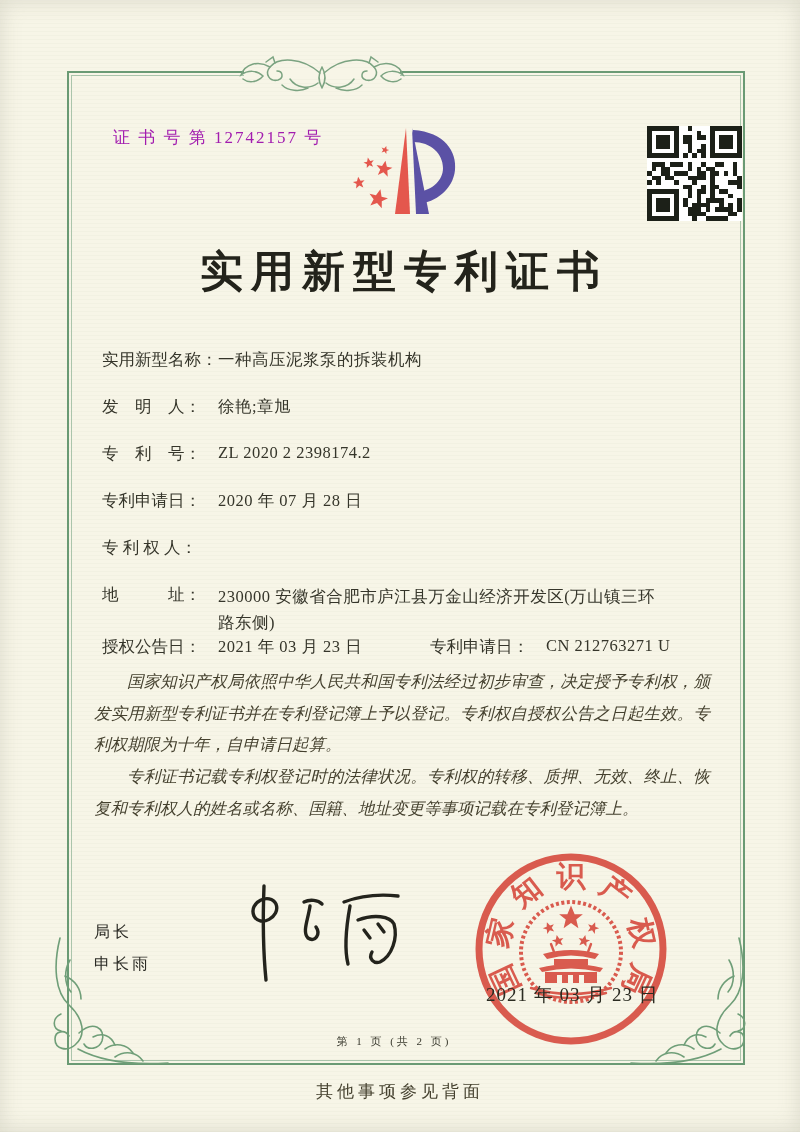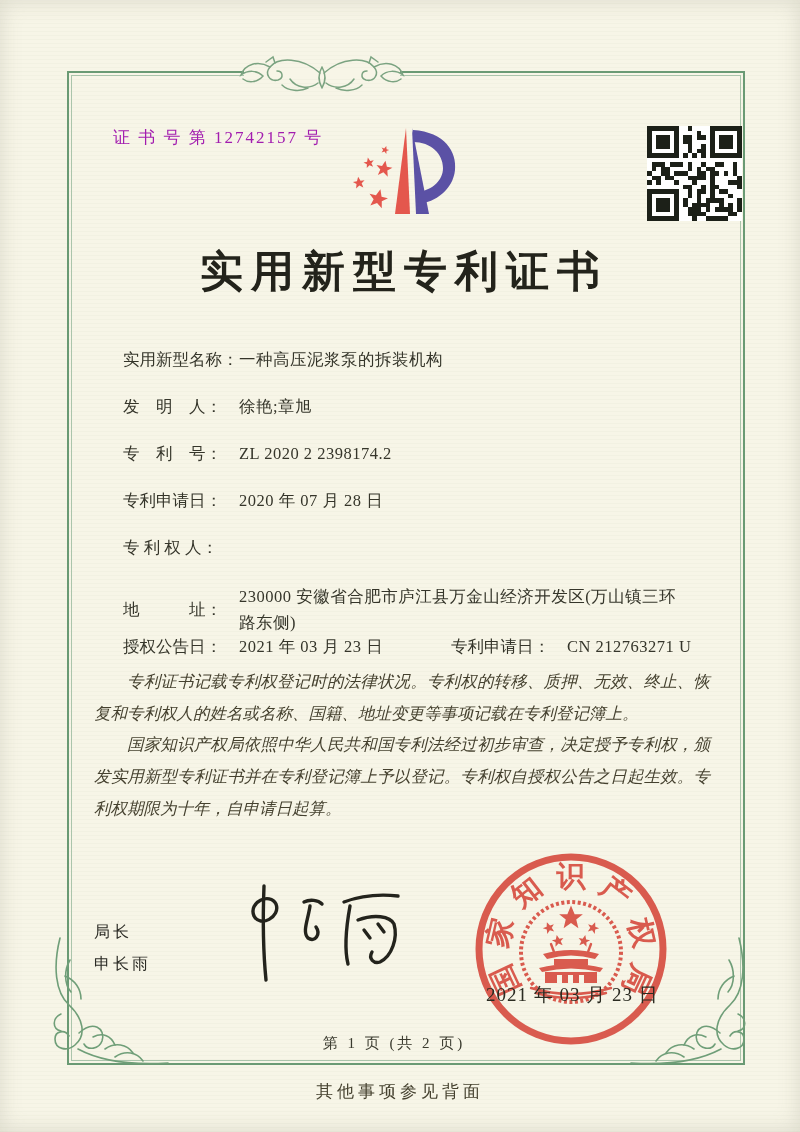--- a/index.html
+++ b/index.html
@@ -25,21 +25,21 @@
 
   .cert-number { position:absolute; left:102px; top:126px; font-size:17px; letter-spacing:2px; color:#a21caf;margin-left:11px; }
 
   .logo { position:absolute; left:333px; top:114px; width:138px; height:124px; }
   .qr { position:absolute; left:647px; top:126px; width:95px; height:95px; }
 
   .title { position:absolute; left:0; right:0; top:243px; text-align:center;
            font-size:43px; font-weight:700; letter-spacing:8px; color:#23231b;padding-left:8px; }
 
   .fields { position:absolute; left:102px; top:340px; width:580px; font-size:16.5px; color:#35352a; }
-  .frow { position:absolute; left:0; display:flex; align-items:center;margin-left:21px; }
+  .frow { position:absolute; left:0; display:flex; align-items:flex-start; }
   .flabel { min-width:116px; white-space:pre; flex:none; }
   .fvalue { letter-spacing:0.5px; }
   .r-name { top:9px; }
   .r-inventor { top:56px; }
   .r-patno { top:103px; }
   .r-filing { top:150px; }
   .r-patentee { top:197px; }
   .r-address { top:244px; width:560px; }
   .r-address .fvalue { line-height:1.6; }
   .r-grant { top:296px; width:580px; }
@@ -54,21 +54,21 @@
   .director { position:absolute; left:94px; top:916px; font-size:16px; line-height:2.0;
               font-family:"Liberation Sans","DejaVu Sans",sans-serif; color:#2a2a24; letter-spacing:3px; }
 
   .signature { position:absolute; left:208px; top:872px; z-index:4; }
 
   .seal { position:absolute; left:470px; top:848px; width:202px; height:202px; z-index:2; }
   .seal-date { position:absolute; left:486px; top:982px; font-size:19px; color:#2b2b21;
                letter-spacing:1px; z-index:5; font-weight:500; }
 
   .page-info { position:absolute; left:0; right:12px; top:1034px; text-align:center;
-               font-size:15px; letter-spacing:3px; color:#3a3a2e; }
+               font-size:11px; letter-spacing:3px; color:#3a3a2e; }
   .back-note { position:absolute; left:0; right:0; top:1080px; text-align:center;
                font-size:17px; letter-spacing:4px; color:#45412f; 
                font-family:"DejaVu Serif","Liberation Serif",serif; }
 </style>
 </head>
 <body>
 
 <div class="edge-shade"></div>
 
 <div class="frame">
@@ -391,22 +391,22 @@
   </div>
   <div class="frow r-grant">
     <span class="flabel">授权公告日：</span>
     <span class="fvalue gd-value">2021 年 03 月 23 日</span>
     <span class="g2-label">专利申请日：</span>
     <span class="fvalue">CN 212763271 U</span>
   </div>
 </div>
 
 <div class="paras">
+  <p>国家知识产权局依照中华人民共和国专利法经过初步审查，决定授予专利权，颁发实用新型专利证书并在专利登记簿上予以登记。专利权自授权公告之日起生效。专利权期限为十年，自申请日起算。</p>
   <p>专利证书记载专利权登记时的法律状况。专利权的转移、质押、无效、终止、恢复和专利权人的姓名或名称、国籍、地址变更等事项记载在专利登记簿上。</p>
-  <p>国家知识产权局依照中华人民共和国专利法经过初步审查，决定授予专利权，颁发实用新型专利证书并在专利登记簿上予以登记。专利权自授权公告之日起生效。专利权期限为十年，自申请日起算。</p>
 </div>
 
 <div class="director">
   <div>局长</div>
   <div>申长雨</div>
 </div>
 
 <svg class="signature" width="212" height="118" viewBox="0 0 212 118">
   <g stroke="#23231c" stroke-width="3.4" fill="none" stroke-linecap="round" stroke-linejoin="round">
     <path d="M46,44 C40,30 62,20 68,32 C73,45 52,56 46,44"></path>

